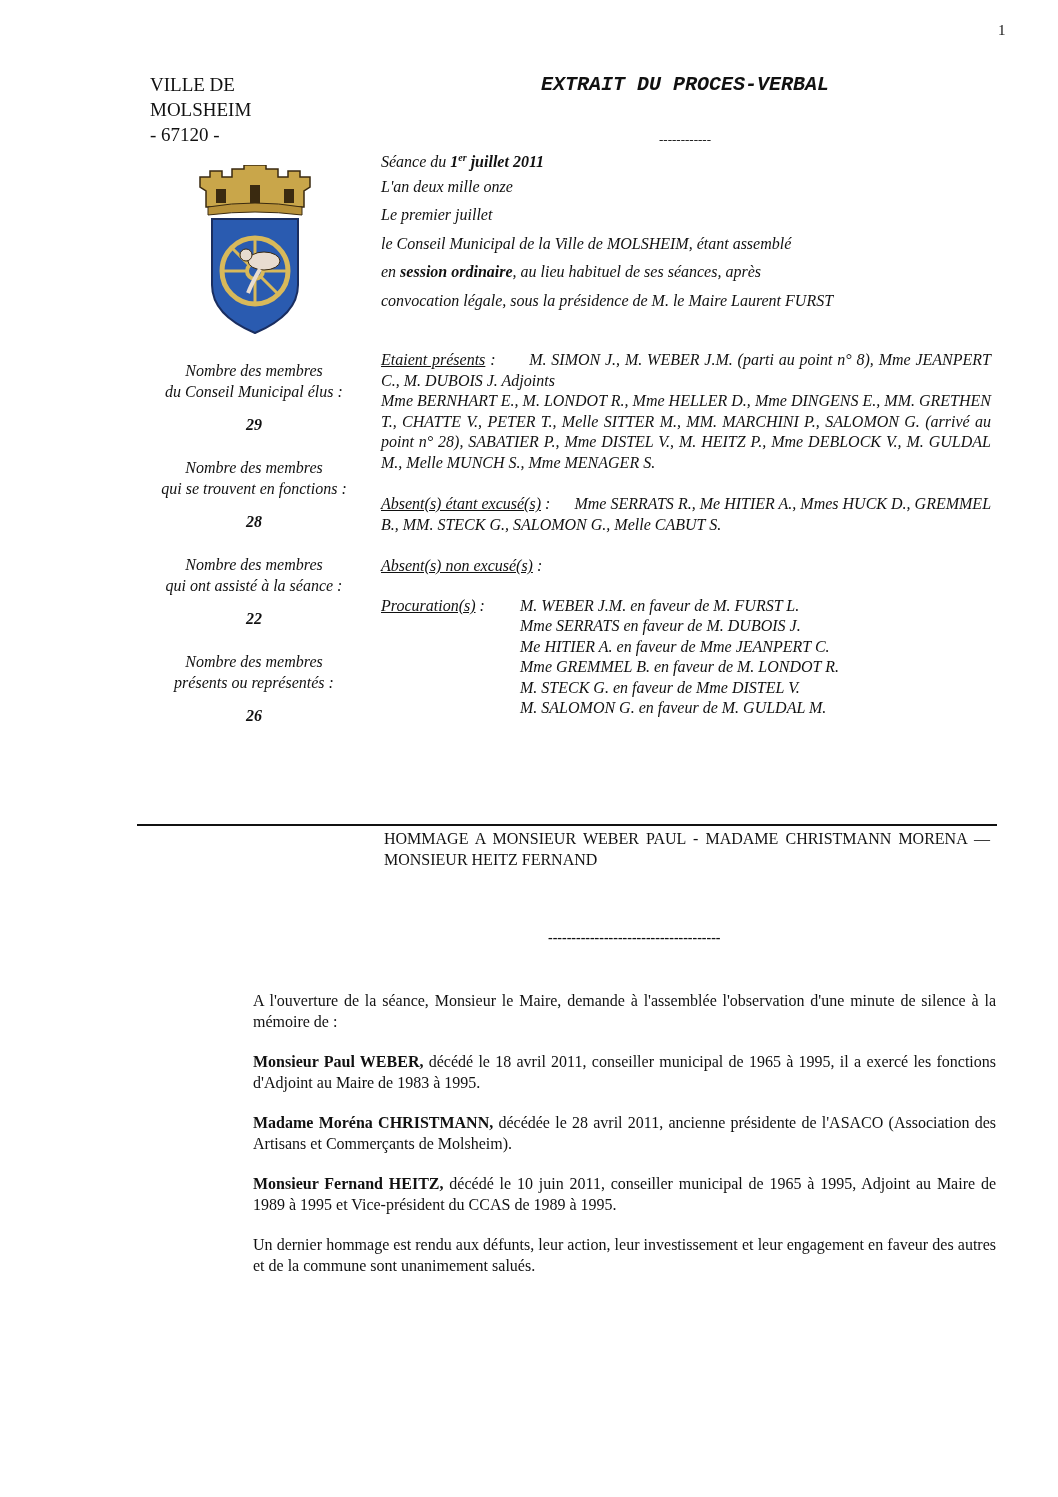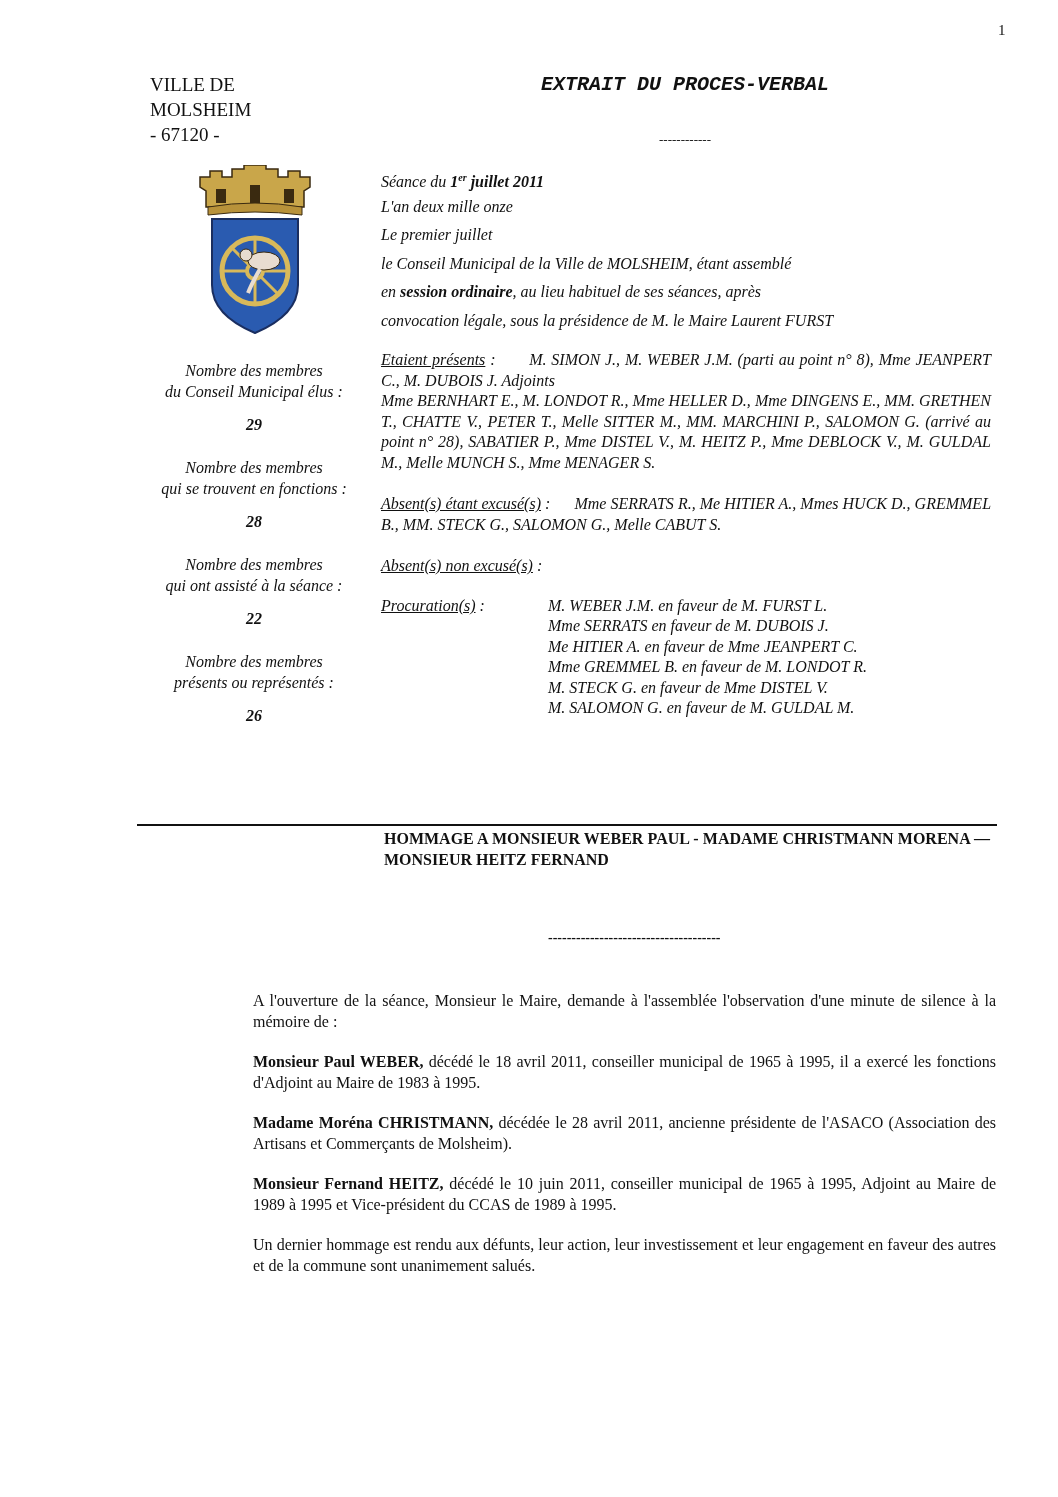--- a/index.html
+++ b/index.html
@@ -5,31 +5,31 @@
   html, body { margin:0; padding:0; background:#ffffff; }
   body { width:1058px; height:1497px; position:relative; overflow:hidden;
          font-family:"Liberation Serif", "DejaVu Serif", serif; color:#111; }
   .abs { position:absolute; }
   .page-num { left:998px; top:22px; font-size:15px; }
   .city { left:150px; top:72px; width:210px; text-align:left; font-size:19px; line-height:25px; }
   .title { left:370px; top:72px; width:630px; text-align:center; font-style:italic; font-weight:bold;
            font-size:20px; line-height:25px;font-family:Liberation Mono, monospace; }
   .title-sep { left:370px; top:132px; width:630px; text-align:center; font-size:13px; letter-spacing:0px; }
   .crest { left:192px; top:165px; width:126px; height:170px; }
-  .session { left:381px; top:164px; width:620px; font-style:italic; font-size:16px; }
+  .session { left:381px; top:144px; width:620px; font-style:italic; font-size:16px; }
   .session div { height:28.5px; line-height:28.5px; white-space:nowrap; }
   .stats { left:140px; top:360px; width:228px; text-align:center; font-style:italic; font-size:16px; line-height:21px; }
   .stat-block { margin-bottom:0;text-align:center; }
   .stat-num { font-weight:bold; margin:12px 0 22px 0; }
   .attend { left:381px; top:350px; width:610px; font-style:italic; font-size:16px; line-height:20.5px; text-align:justify; }
   .u { text-decoration:underline; }
-  .proc-row { display:flex;gap:28px; }
+  .proc-row { display:flex; }
   .proc-label { width:139px; flex:none; }
   .section-line { left:137px; top:824px; width:860px; height:2px; background:#111; }
-  .section-title { left:384px; top:828px; width:606px; font-weight:bold; font-size:16px; line-height:21px; text-align:justify; text-align-last:left; }
+  .section-title { left:384px; top:828px; width:606px; font-weight:normal; font-size:16px; line-height:21px; text-align:justify; text-align-last:left; }
   .dash-sep { left:548px; top:930px; font-weight:bold; font-size:14px; letter-spacing:0px; }
   .body-text { left:253px; top:990px; width:743px; font-size:16px; line-height:21px; text-align:justify; }
   .body-text p { margin:0 0 19px 0; }
   sup { font-size:10px; }
 </style>
 </head>
 <body>
 
 <div class="abs page-num">1</div>
 

